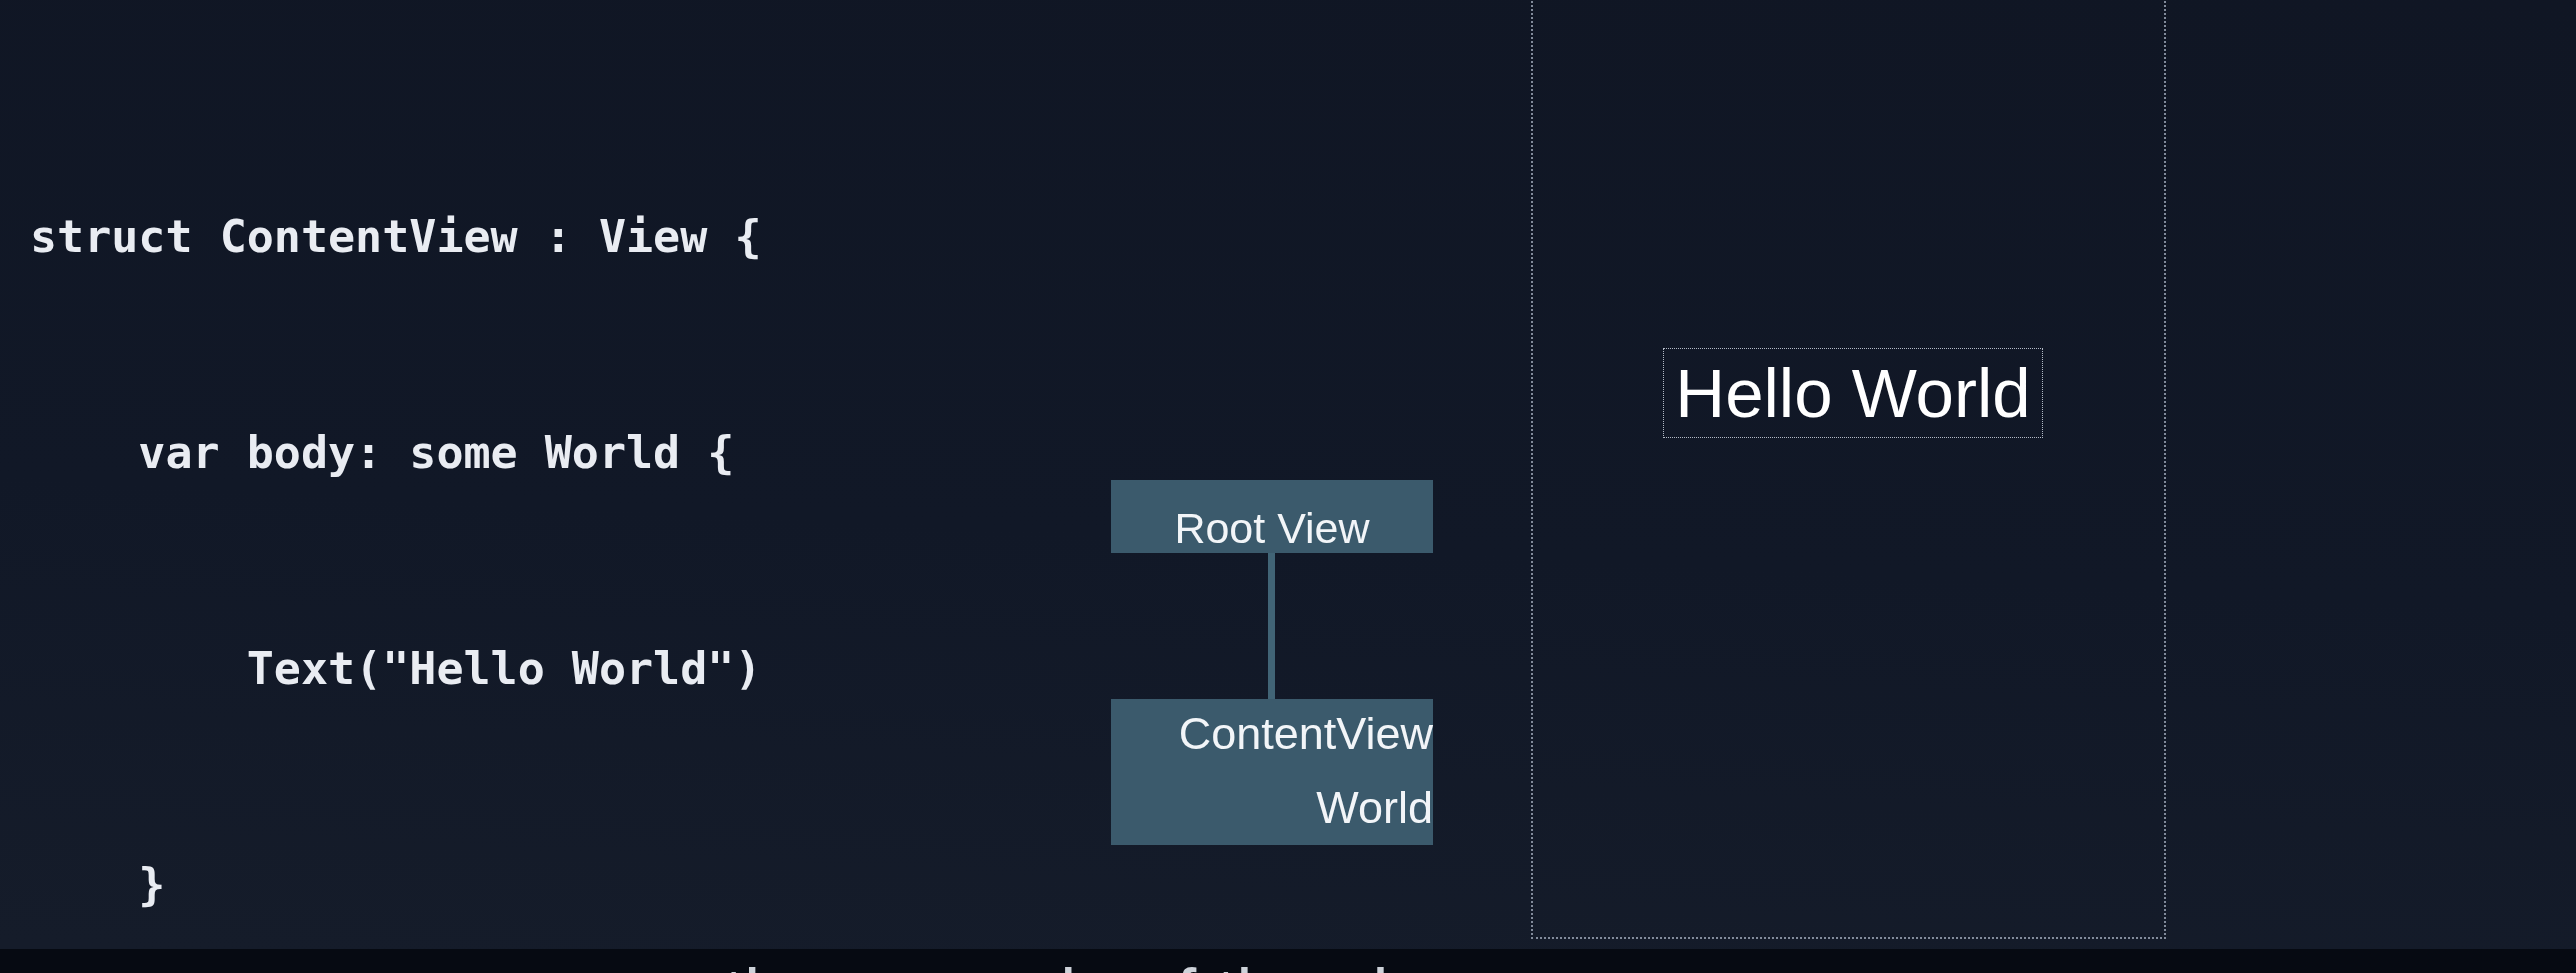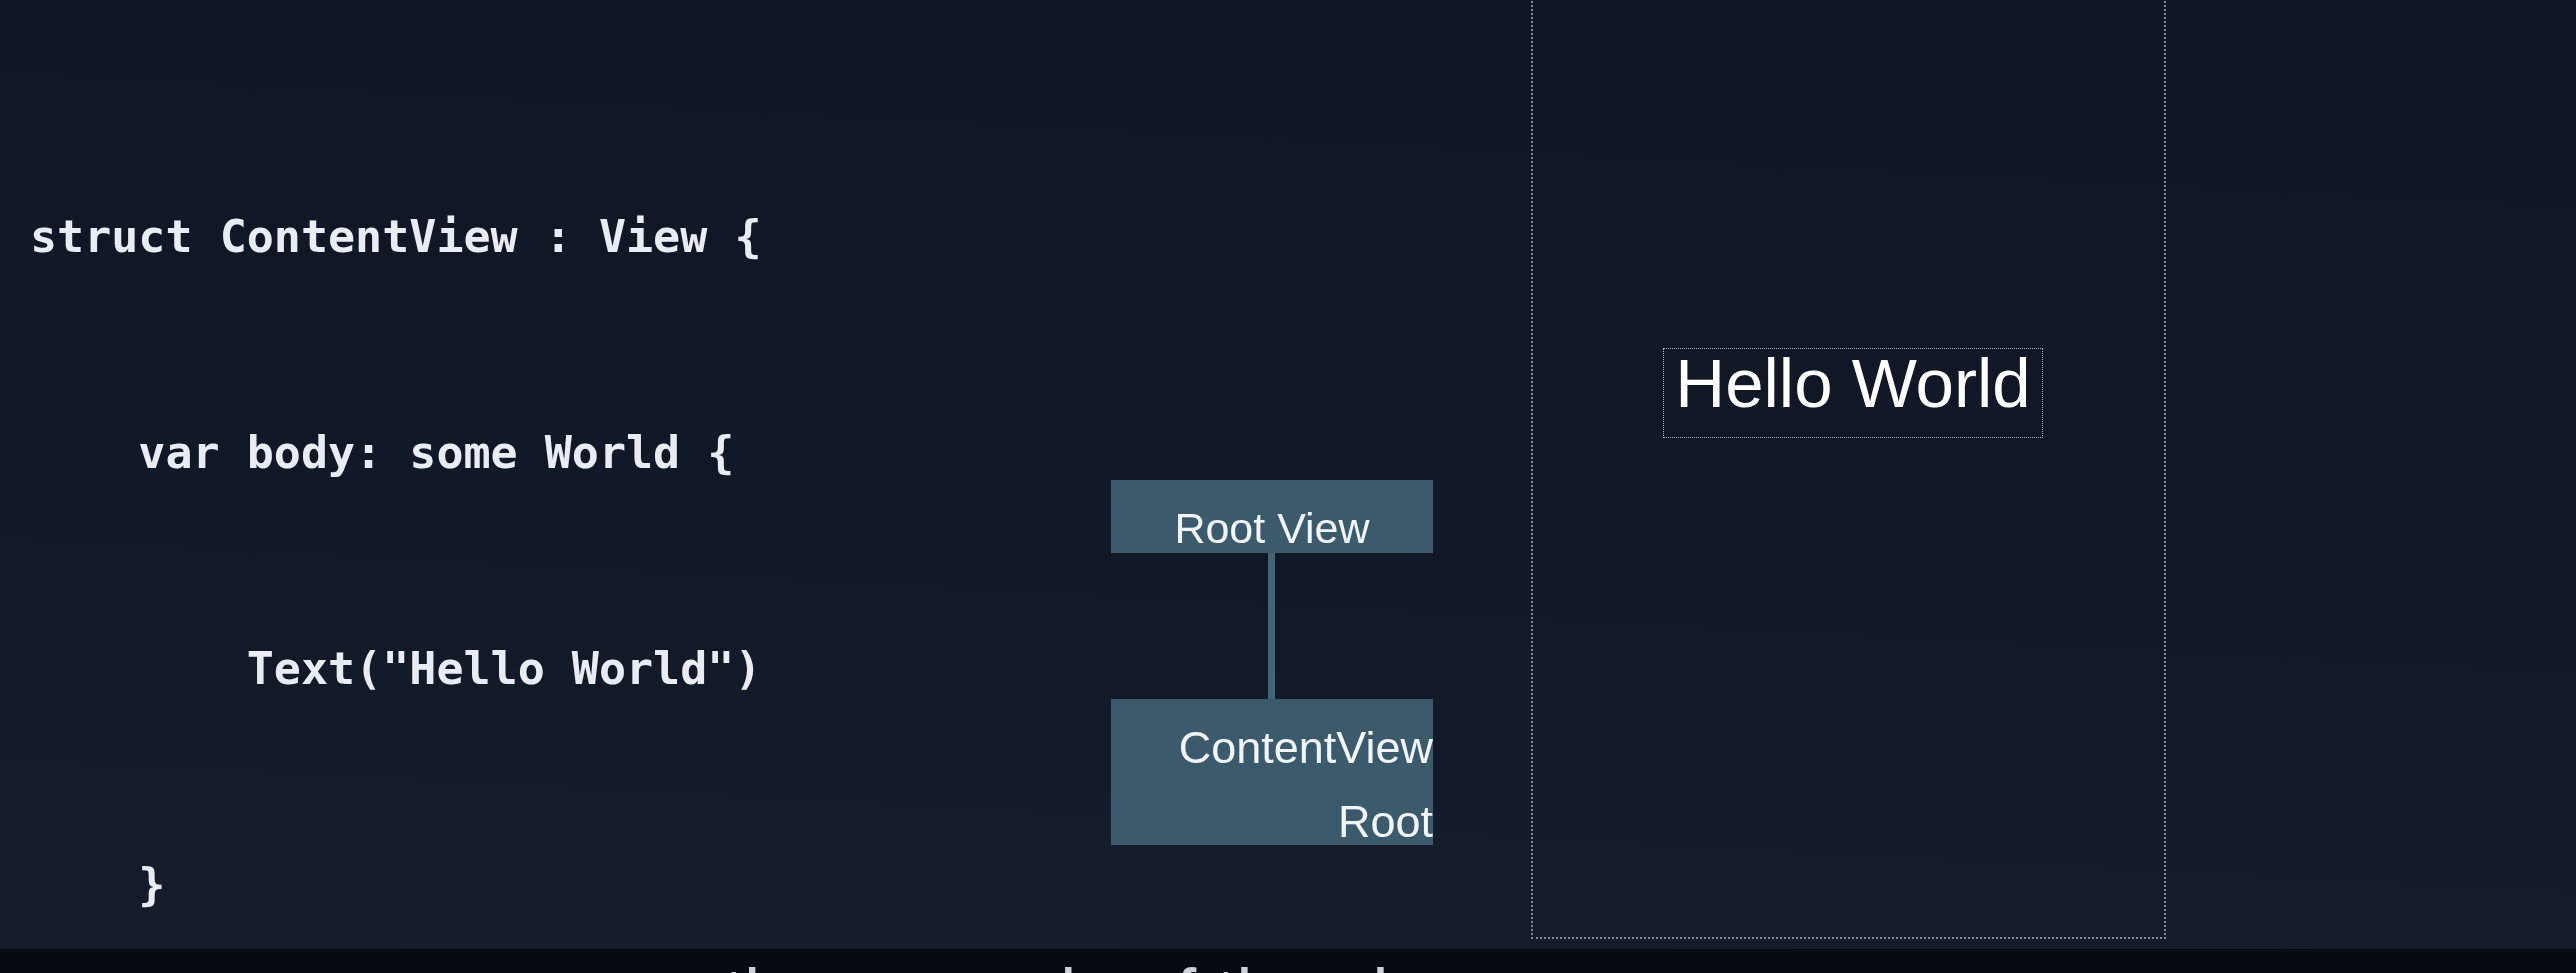--- a/index.html
+++ b/index.html
@@ -54,21 +54,21 @@
     height: 147px;
     background: #416476;
   }
   .node-child {
     left: 1111px;
     top: 699px;
     width: 322px;
     height: 146px;
     flex-direction: column;
     justify-content: flex-start;
-    padding-top: 26px;
+    padding-top: 12px;
     box-sizing: border-box;
     row-gap: 29px;
     font-size: 45px;
     line-height: 45px;
   }
 
   
   .device-frame {
     position: absolute;
     left: 1531px;
@@ -80,21 +80,21 @@
   }
   .hello-bounds {
     position: absolute;
     left: 1663px;
     top: 348px;
     width: 380px;
     height: 90px;
     box-sizing: border-box;
     border: 1.4px dotted #b3bac6;
     display: flex;
-    align-items: flex-start;
+    align-items: center;
     justify-content: center;
   }
   .hello-text {
     color: #ffffff;
     font-size: 69px;
     line-height: 69px;
     white-space: nowrap;
   }
 
   
@@ -129,21 +129,21 @@
 </div>
 
 <div class="tree-node node-root">
   <span>Root View</span>
 </div>
 
 <div class="tree-connector"></div>
 
 <div class="tree-node node-child">
   <span>ContentView</span>
-  <span>Root</span>
+  <span>World</span>
 </div>
 
 <div class="device-frame"></div>
 
 <div class="hello-bounds">
   <span class="hello-text">Hello World</span>
 </div>
 
 <div class="caption-bar"></div>
 <div class="caption-text">the example of the views</div>

